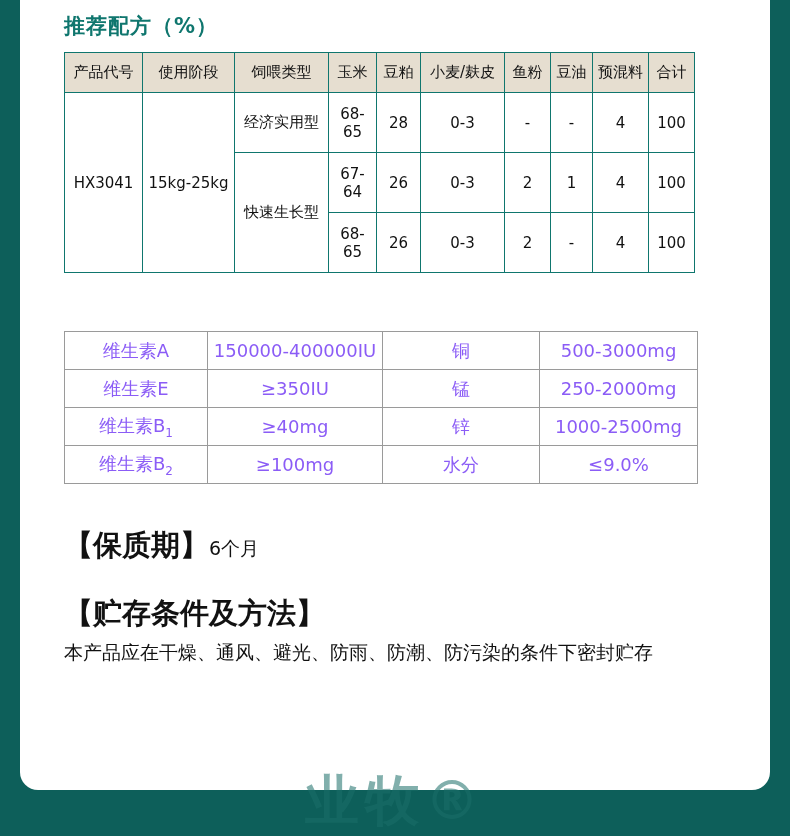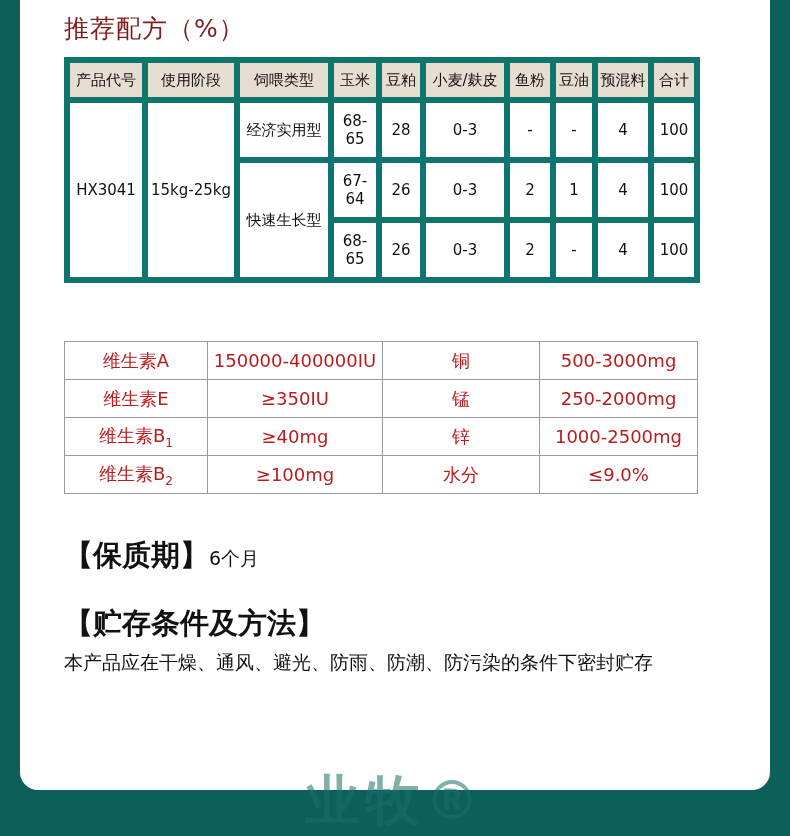--- a/index.html
+++ b/index.html
@@ -40,37 +40,37 @@
   }
 
   .inner {
     position: absolute;
     left: 44px;
     top: 0;
     width: 666px;
   }
 
   h2.section-title {
-    font-size: 25px;
-    font-weight: normal;
-    color: #7f1d1d;
+    font-size: 21px;
+    font-weight: bold;
+    color: #0f766e;
     margin: 12px 0 12px 0;
     font-family: "DejaVu Sans", "Liberation Sans", sans-serif;
     letter-spacing: 1px;
   }
 
   
   table.formula {
     border-collapse: collapse;
     width: 620px;
     table-layout: fixed;
     font-family: "DejaVu Sans", "Liberation Sans", sans-serif;
   }
   table.formula th, table.formula td {
-    border: 6px solid #0f766e;
+    border: 1px solid #0f766e;
     text-align: center;
     vertical-align: middle;
     font-size: 15px;
     color: #111;
     padding: 4px 2px;
   }
   table.formula thead th {
     background: #e6ded0;
     height: 40px;
     font-weight: normal;
@@ -91,21 +91,21 @@
     width: 633px;
     table-layout: fixed;
     margin-top: 0;
     font-family: "DejaVu Sans", "Liberation Sans", sans-serif;
   }
   table.vitamin td {
     border: 1px solid #9a9a9a;
     text-align: center;
     vertical-align: middle;
     font-size: 18px;
-    color: #b91c1c;
+    color: #8b5cf6;
     height: 38px;
     padding: 2px 4px;
   }
   sub { font-size: 12px; }
 
   
   .block {
     font-family: "DejaVu Sans", "Liberation Sans", sans-serif;
     color: #111;
   }

